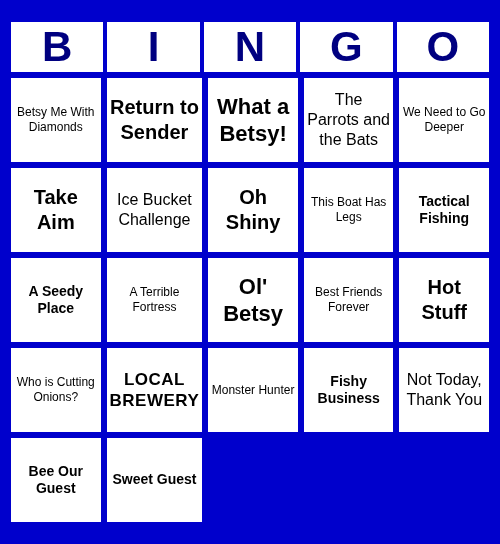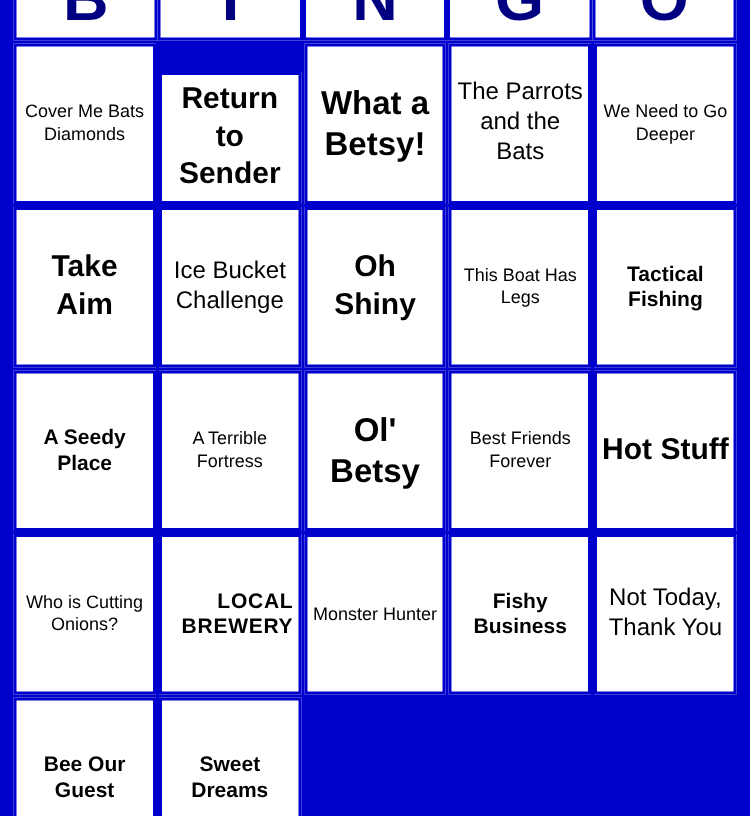--- a/index.html
+++ b/index.html
@@ -48,72 +48,70 @@
       text-align: center;
       padding: 4px 3px;
       min-height: 88px;
       font-size: 12px;
       color: #000;
       line-height: 1.25;
     }
     .bingo-cell.bold {
       font-weight: bold;
       font-size: 20px;
-      margin-top: 19px;
     }
     .bingo-cell.extra-bold {
       font-weight: 900;
       font-size: 20px;
     }
     .bingo-cell.large-bold {
       font-weight: bold;
       font-size: 22px;
     }
     .bingo-cell.medium-bold {
       font-weight: bold;
       font-size: 14px;
     }
     .bingo-cell.small {
       font-size: 16px;
     }
     .bingo-cell.all-caps-small {
-      font-size: 14px;
+      font-size: 17px;
       font-weight: bold;
       letter-spacing: 0.5px;
-      text-align: right;
     }
   </style>
 </head>
 <body>
 
 <div class="bingo-card">
   <div class="bingo-header">
   <div class="bingo-header-cell">B</div>
       <div class="bingo-header-cell">I</div>
       <div class="bingo-header-cell">N</div>
       <div class="bingo-header-cell">G</div>
       <div class="bingo-header-cell">O</div>
     </div>
   <div class="bingo-grid">
-  <div class="bingo-cell">Cover Me Bats Diamonds</div>
+  <div class="bingo-cell">Betsy Me With Diamonds</div>
       <div class="bingo-cell bold">Return to Sender</div>
       <div class="bingo-cell large-bold">What a Betsy!</div>
       <div class="bingo-cell small">The Parrots and the Bats</div>
       <div class="bingo-cell">We Need to Go Deeper</div>
       <div class="bingo-cell extra-bold">Take Aim</div>
       <div class="bingo-cell small">Ice Bucket Challenge</div>
       <div class="bingo-cell extra-bold">Oh Shiny</div>
       <div class="bingo-cell">This Boat Has Legs</div>
       <div class="bingo-cell medium-bold">Tactical Fishing</div>
       <div class="bingo-cell medium-bold">A Seedy Place</div>
       <div class="bingo-cell">A Terrible Fortress</div>
       <div class="bingo-cell large-bold">Ol' Betsy</div>
       <div class="bingo-cell">Best Friends Forever</div>
       <div class="bingo-cell extra-bold">Hot Stuff</div>
       <div class="bingo-cell">Who is Cutting Onions?</div>
       <div class="bingo-cell all-caps-small">LOCAL BREWERY</div>
       <div class="bingo-cell">Monster Hunter</div>
       <div class="bingo-cell medium-bold">Fishy Business</div>
       <div class="bingo-cell small">Not Today, Thank You</div>
       <div class="bingo-cell medium-bold">Bee Our Guest</div>
-      <div class="bingo-cell medium-bold">Sweet Dreams</div>
+      <div class="bingo-cell medium-bold">Sweet Guest</div>
     </div>
 </div>
 
 </body></html>

